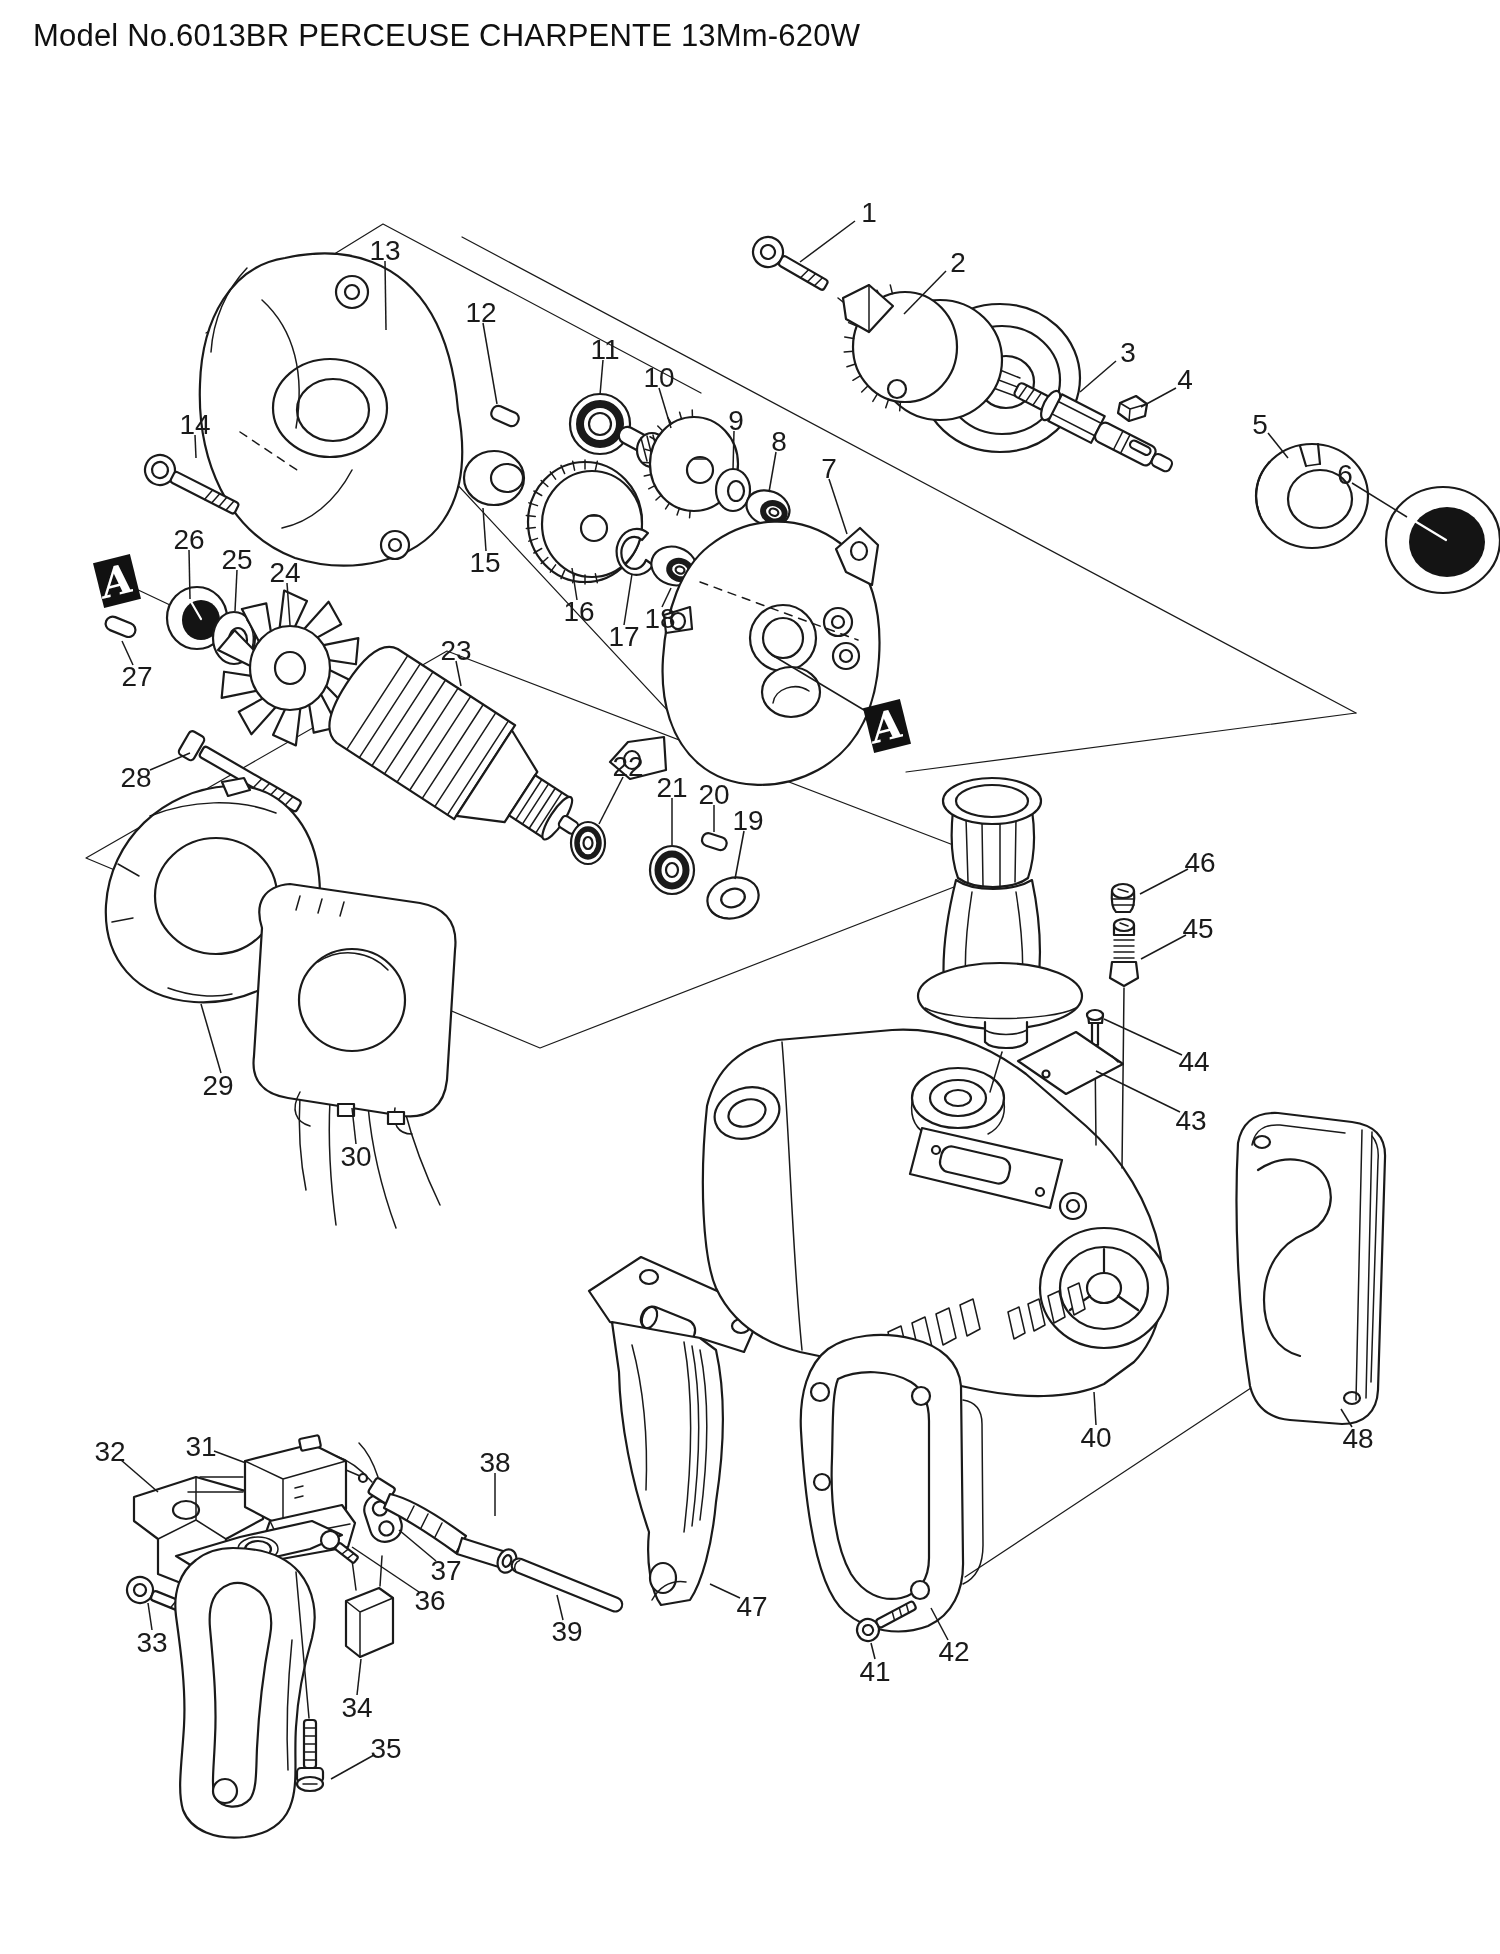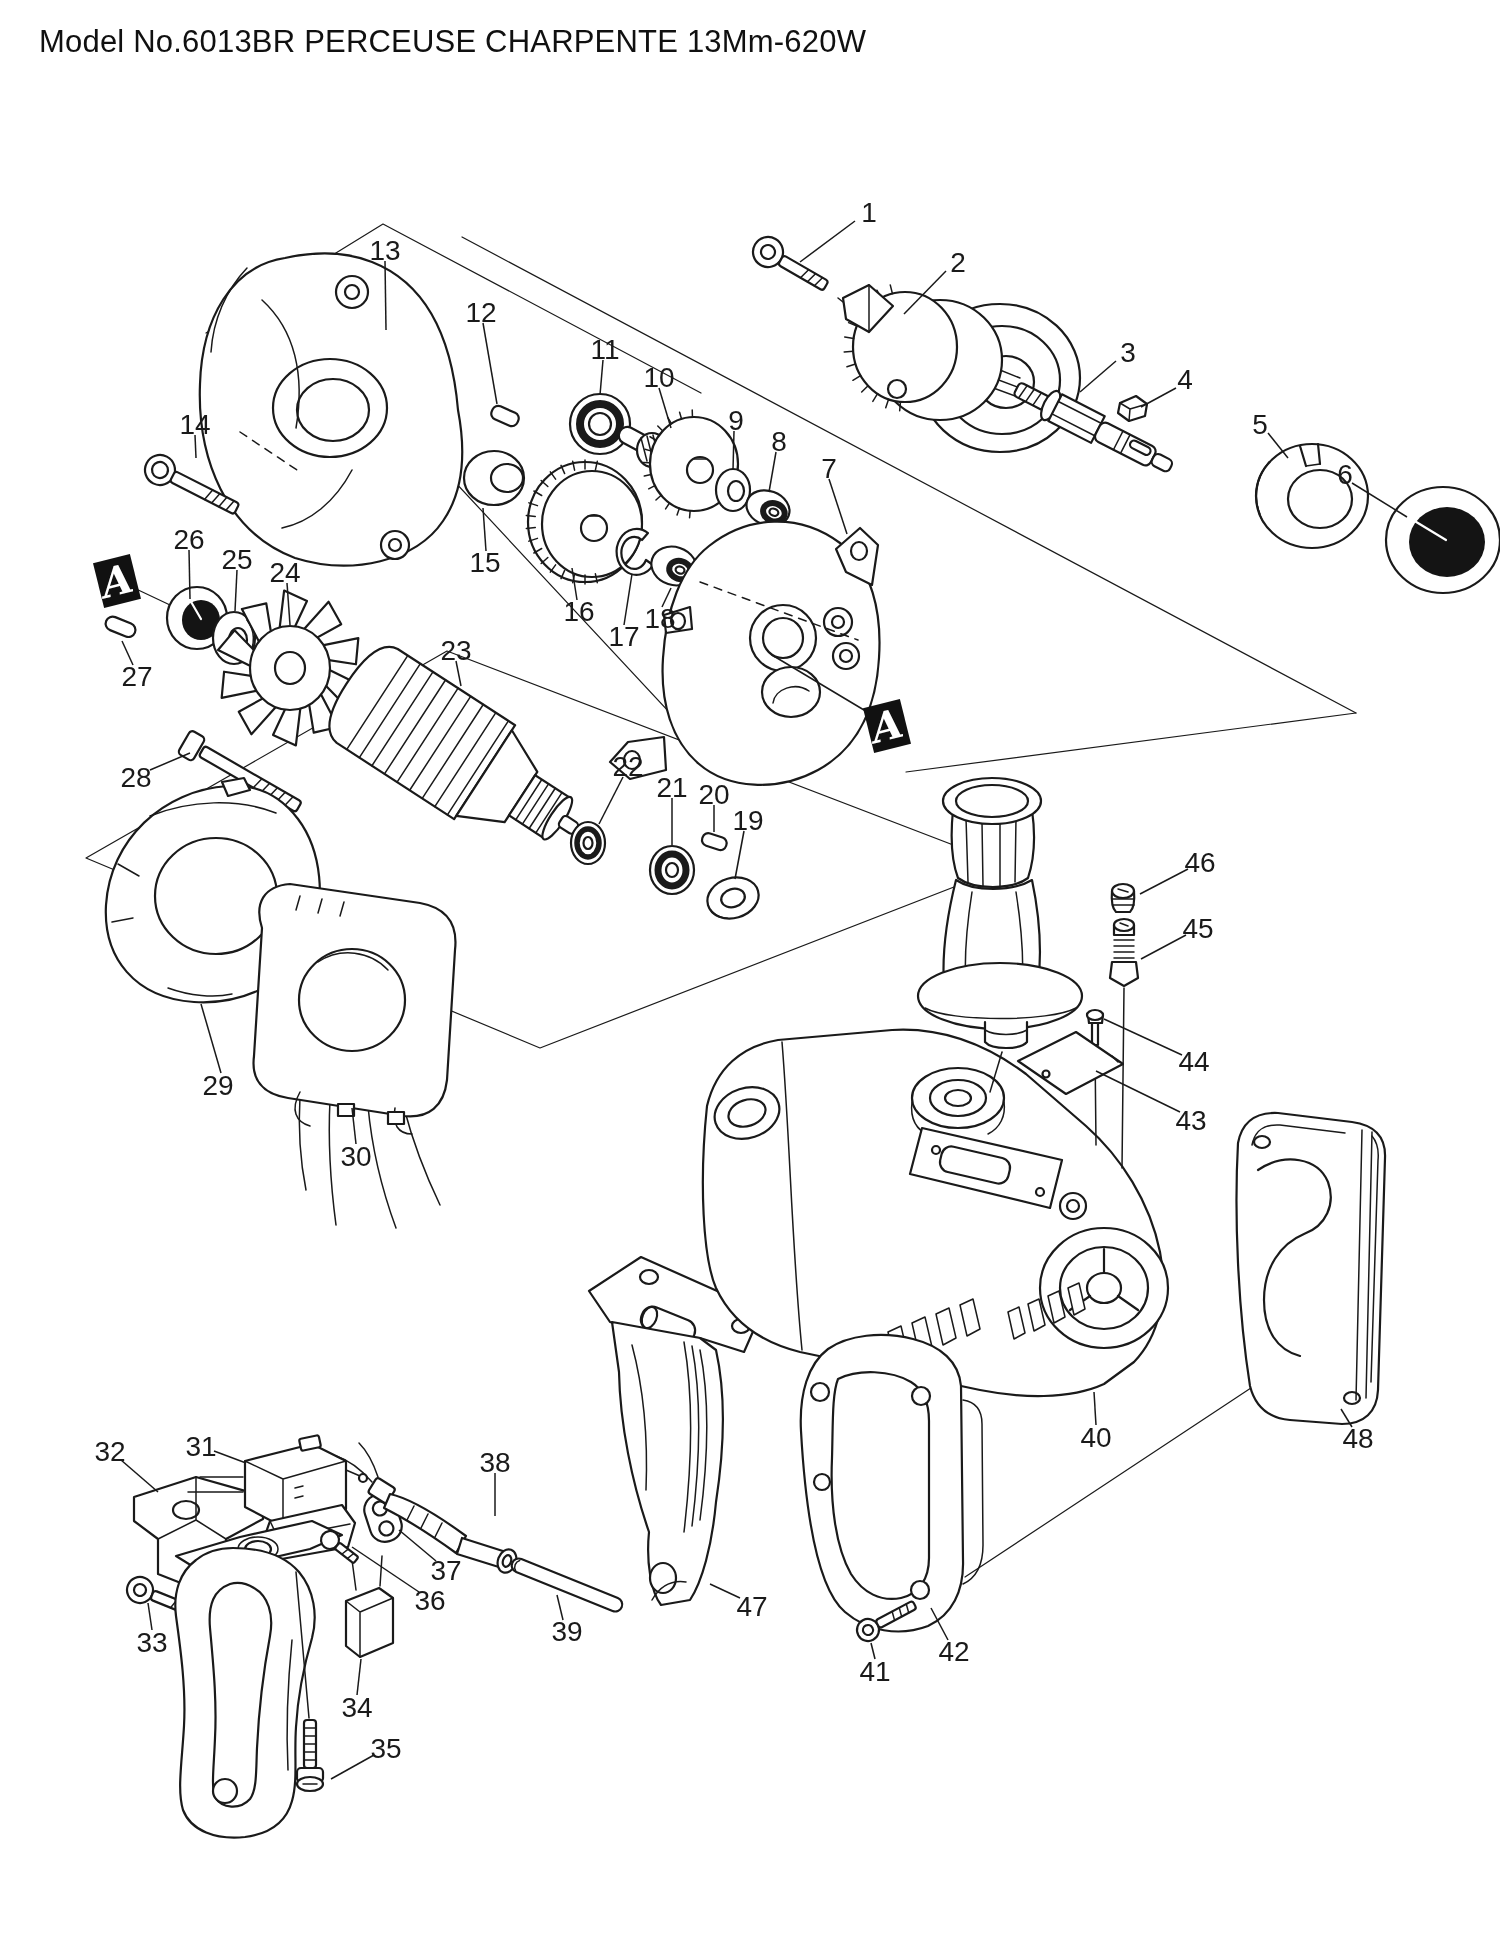--- a/index.html
+++ b/index.html
@@ -1,19 +1,19 @@
 <!DOCTYPE html>
 <html><head>
 <meta charset="utf-8">
 <style>
   html,body{margin:0;padding:0;background:#fff;}
   body{width:1500px;height:1954px;position:relative;font-family:"Liberation Sans",sans-serif;}
   #page{position:absolute;inset:0;background:#fff;overflow:hidden;}
   #title{position:absolute;left:25px;top:10px;font-size:31px;font-weight:400;color:#101010;
-         letter-spacing:.2px;white-space:nowrap;margin:14px;}
+         letter-spacing:.2px;white-space:nowrap;margin:8px;}
   #diagram-svg{position:absolute;left:0;top:0;}
   #drawing{stroke:#1a1a1a;fill:none;stroke-width:2.2;stroke-linecap:round;stroke-linejoin:round;}
   #drawing .thin{stroke-width:1.5;}
   #drawing .g{stroke-width:1.2;}
   .callout{font-family:"Liberation Sans",sans-serif;font-size:28px;fill:#1a1a1a;stroke:none;}
   .leader{stroke:#1a1a1a;stroke-width:1.5;}
   .marker-a{font-family:"DejaVu Serif",serif;font-style:italic;font-weight:700;font-size:40px;fill:#ffffff;stroke:none;}
 </style>
 </head>
 <body>

